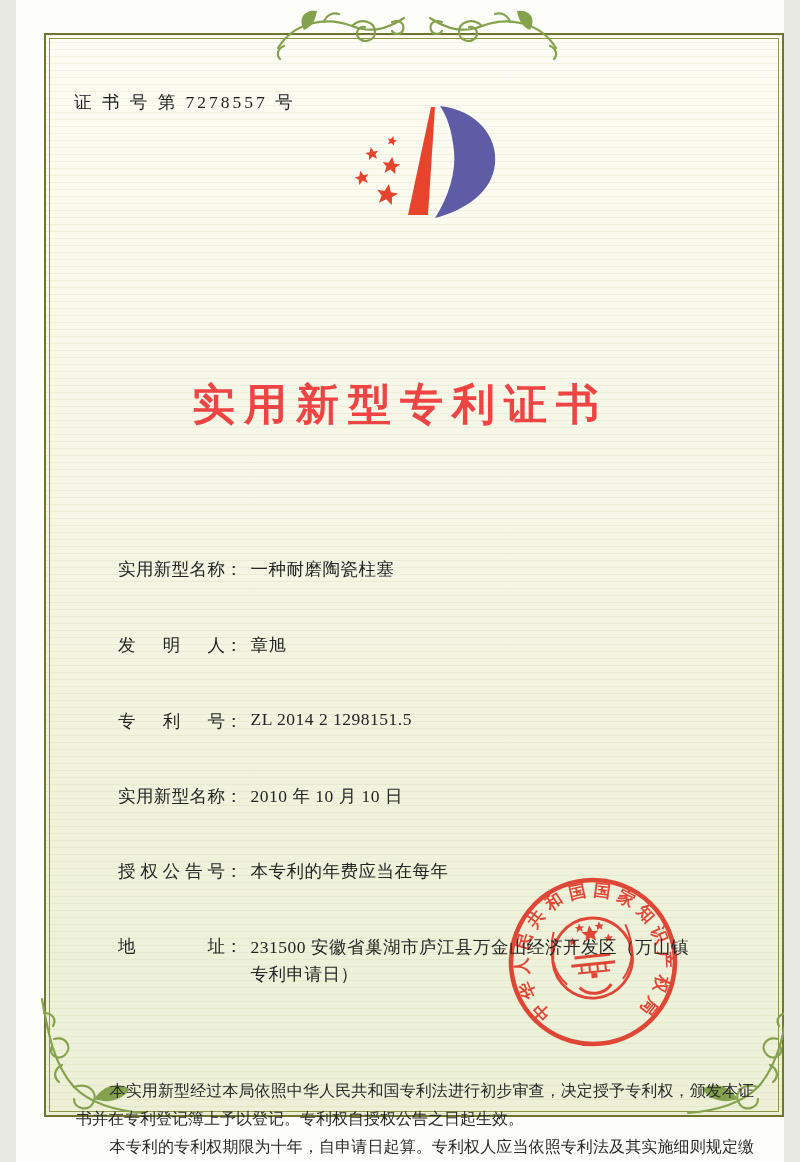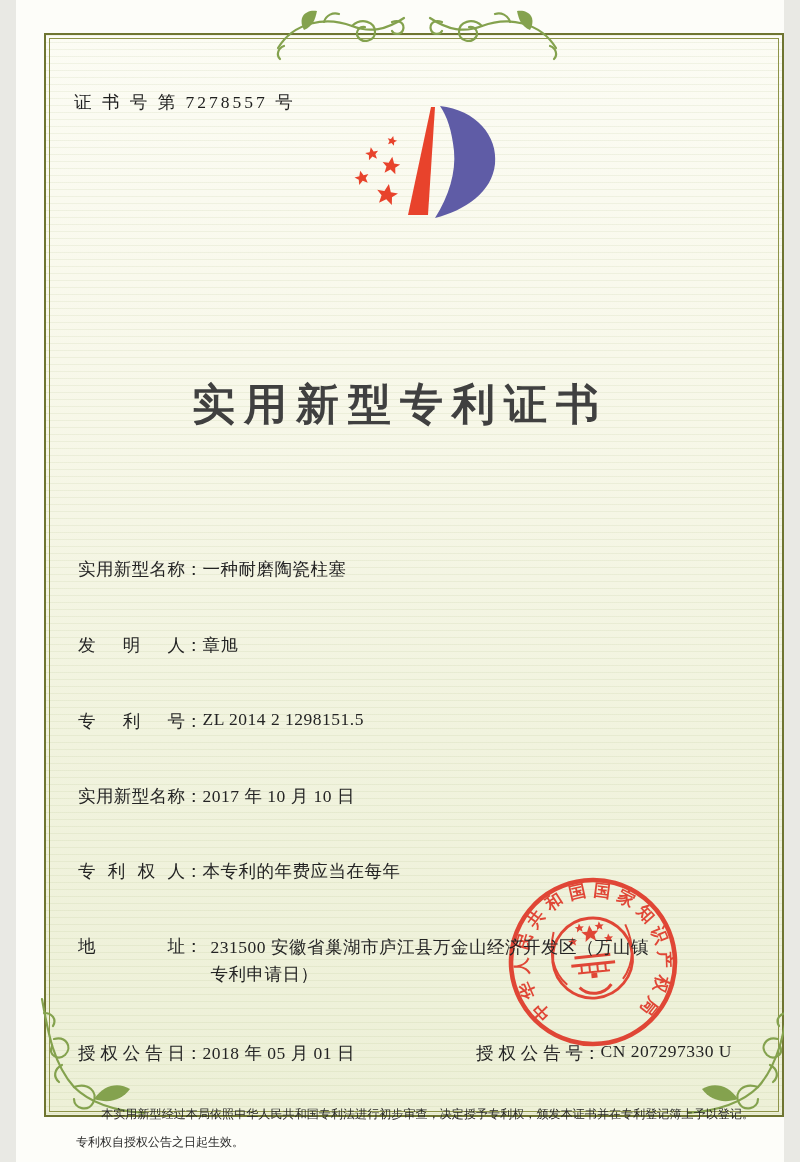--- a/index.html
+++ b/index.html
@@ -15,29 +15,29 @@
       linear-gradient(180deg,#fcfcf4 0%,#f8f8ea 30%,#f1f3de 65%,#edf0d7 100%);
   }
   .border-outer{position:absolute;left:28px;top:33px;width:740px;height:1084px;
     border:2.5px solid var(--border-green);box-sizing:border-box;}
   .border-inner{position:absolute;left:3px;top:3px;right:3px;bottom:3px;
     border:1px solid #8e9449;}
   .cert-no{position:absolute;left:58px;top:90px;font-size:17.5px;letter-spacing:3px;color:#1e1e1e;}
   .logo{position:absolute;left:318px;top:70px;}
   .stamp{position:absolute;left:626px;top:48px;}
   .title{position:absolute;left:0;top:212px;width:100%;text-align:center;
-    font-size:43px;font-weight:700;letter-spacing:9px;color:#404040;margin:0;}
+    font-size:43px;font-weight:700;letter-spacing:9px;color:#ef4444;margin:0;}
   .frow{position:absolute;left:62px;font-size:17.5px;color:#242424;white-space:nowrap;}
-  .flabel{display:inline-block;width:107px;text-align:justify;text-align-last:justify;vertical-align:top;}
+  .flabel{display:inline-block;width:107px;text-align:justify;text-align-last:justify;vertical-align:top;margin-left:40px;}
   .colon{display:inline-block;vertical-align:top;}
-  .fvalue{display:inline-block;letter-spacing:0.5px;vertical-align:top;}
+  .fvalue{display:inline-block;margin-left:8px;letter-spacing:0.5px;vertical-align:top;}
   .fvalue-block{display:inline-block;margin-left:8px;letter-spacing:0.5px;vertical-align:top;white-space:normal;line-height:27px;}
   .grant-right{position:absolute;left:398px;top:0;}
   .body-text{position:absolute;left:60px;top:681px;width:678px;color:#2a2a2a;}
-  .body-text p{margin:0;font-size:12px;line-height:28px;text-align:justify;text-indent:2.1em;font-family:Liberation Mono, monospace;}
+  .body-text p{margin:0;font-size:16px;line-height:28px;text-align:justify;text-indent:2.1em;}
   .seal-wrap{position:absolute;left:489px;top:874px;}
   .dragons{position:absolute;left:256px;top:6px;}
   .flourish-bl{position:absolute;left:16px;top:993px;}
   .flourish-br{position:absolute;left:669px;top:993px;transform:scaleX(-1);}
   .red-stroke{stroke:var(--seal-red);fill:none;}
   .green-stroke{stroke:var(--ornament-green);fill:none;stroke-width:2.2;stroke-linecap:round;}
   .green-fill{fill:var(--ornament-green);}
   .seal-text{fill:var(--seal-red);font-family:"Liberation Serif","DejaVu Serif",serif;font-weight:700;}
   .z1{position:relative;z-index:1;}
 </style>
@@ -114,33 +114,27 @@
   <div class="frow z1" style="top:335px">
     <span class="flabel">实用新型名称</span><span class="colon">：</span><span class="fvalue">一种耐磨陶瓷柱塞</span>
   </div>
   <div class="frow z1" style="top:387px">
     <span class="flabel">发明人</span><span class="colon">：</span><span class="fvalue">章旭</span>
   </div>
   <div class="frow z1" style="top:439px">
     <span class="flabel">专利号</span><span class="colon">：</span><span class="fvalue">ZL 2014 2 1298151.5</span>
   </div>
   <div class="frow z1" style="top:490px">
-    <span class="flabel">实用新型名称</span><span class="colon">：</span><span class="fvalue">2017 年 10 月 10 日</span>
+    <span class="flabel">实用新型名称</span><span class="colon">：</span><span class="fvalue">2010 年 10 月 10 日</span>
   </div>
   <div class="frow z1" style="top:541px">
-    <span class="flabel">专利权人</span><span class="colon">：</span><span class="fvalue">本专利的年费应当在每年</span>
+    <span class="flabel">授权公告号</span><span class="colon">：</span><span class="fvalue">本专利的年费应当在每年</span>
   </div>
   <div class="frow z1" style="top:592px">
     <span class="flabel">地址</span><span class="colon">：</span><span class="fvalue-block"><span>231500 安徽省巢湖市庐江县万金山经济开发区（万山镇</span><br><span>专利申请日）</span></span>
-  </div>
-  <div class="frow z1" style="top:645px;width:700px">
-    <span class="flabel">授权公告日</span><span class="colon">：</span><span class="fvalue">2018 年 05 月 01 日</span>
-    <span class="grant-right">
-      <span class="flabel">授权公告号</span><span class="colon">：</span><span class="fvalue">CN 207297330 U</span>
-    </span>
   </div>
 
   
   <div class="body-text z1">
     <p>本实用新型经过本局依照中华人民共和国专利法进行初步审查，决定授予专利权，颁发本证书并在专利登记簿上予以登记。专利权自授权公告之日起生效。</p>
     <p>本专利的专利权期限为十年，自申请日起算。专利权人应当依照专利法及其实施细则规定缴纳年费。本专利的年费应当在每年 10 月 10 日前缴纳。未按照规定缴纳年费的，专利权自应当缴纳年费期满之日起终止。</p>
 
   </div>
 
   

